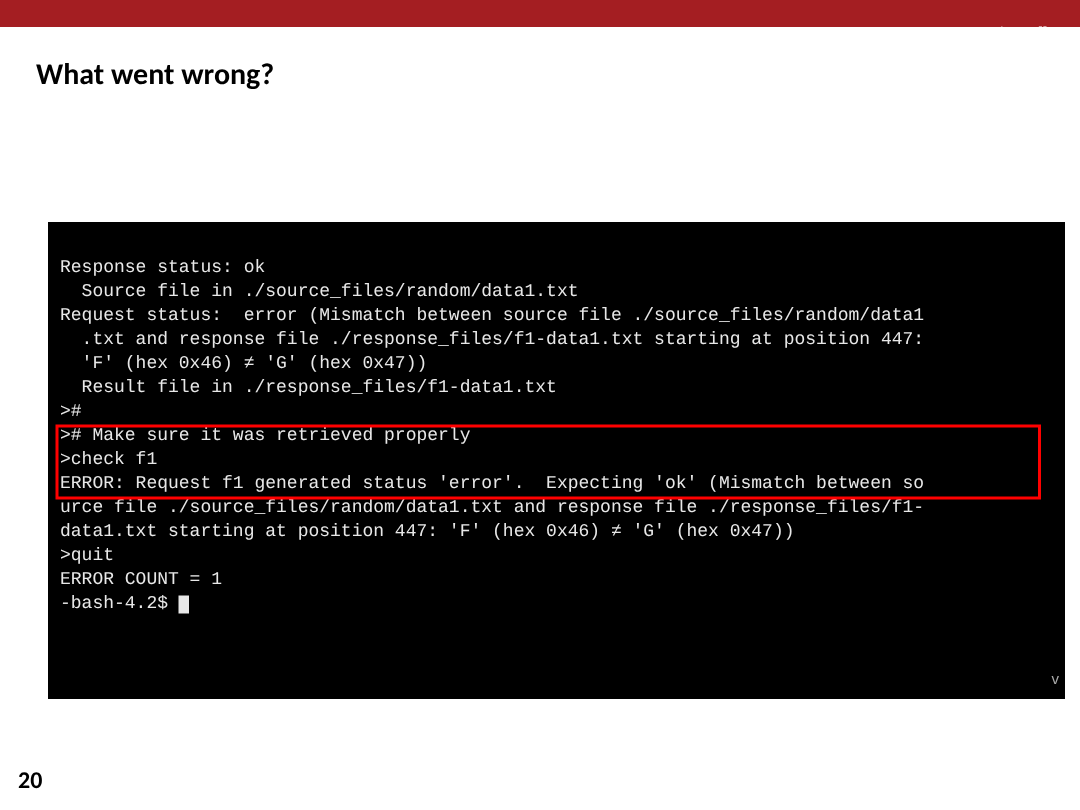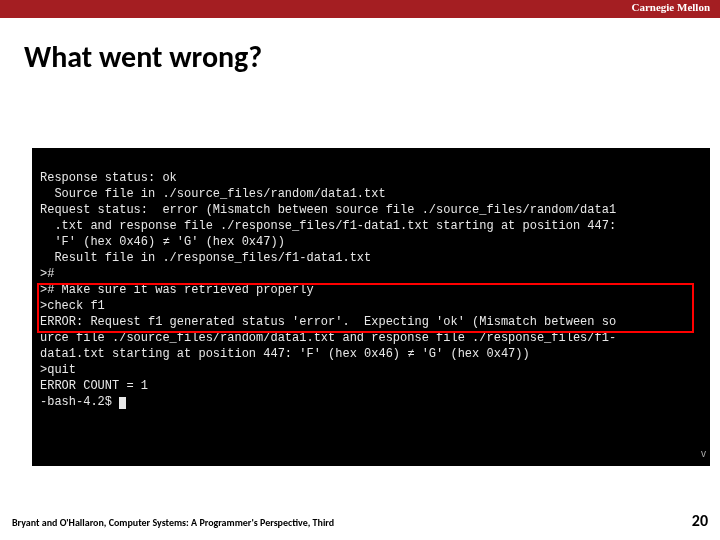--- a/index.html
+++ b/index.html
@@ -13,28 +13,28 @@
   }
   .red-bar {
     width: 100%;
     height: 18px;
     background: #a41e22;
     position: relative;
   }
   .cmu {
     position: absolute;
     right: 10px;
-    top: 1px;
+    top: 16px;
     color: #fff;
     font-weight: bold;
     font-size: 11px;
     font-family: "Times New Roman", serif;
   }
   .title {
-    font-size: 30px;
+    font-size: 20px;
     font-weight: bold;
     color: #000;
     padding: 20px 0 0 24px;
   }
   .term-wrap {
     position: absolute;
     top: 148px;
     left: 32px;
     width: 678px;
     border: 2px solid #000000;
@@ -116,15 +116,14 @@
 <span>data1.txt starting at position 447: 'F' (hex 0x46) ≠ 'G' (hex 0x47))</span>
 <span>&gt;quit</span>
 <span>ERROR COUNT = 1</span>
 <span>-bash-4.2$ </span><span class="cursor"></span>
     <div class="highlight-box"></div>
     <span class="scroll-hint">v</span>
   </div>
 </div>
 
 <div class="footer">
-  <span>Bryant and O'Hallaron, Computer Systems: A Programmer's Perspective, Third</span>
   <span class="page-num">20</span>
 </div>
 
 </body></html>

